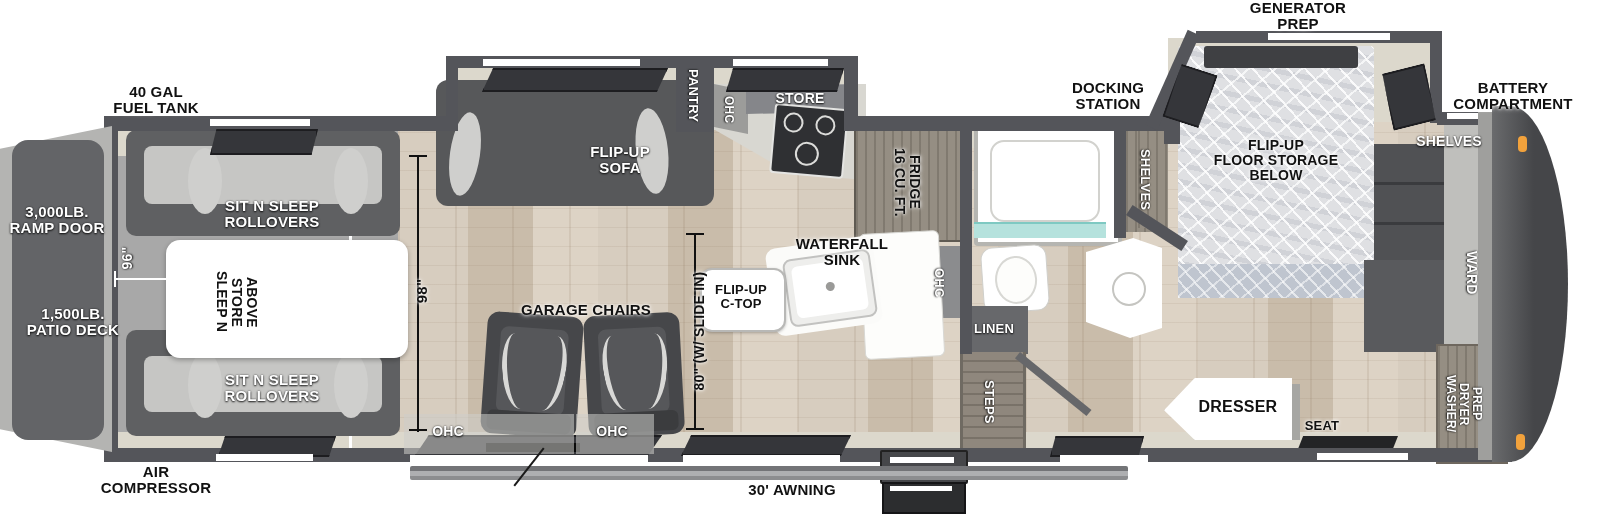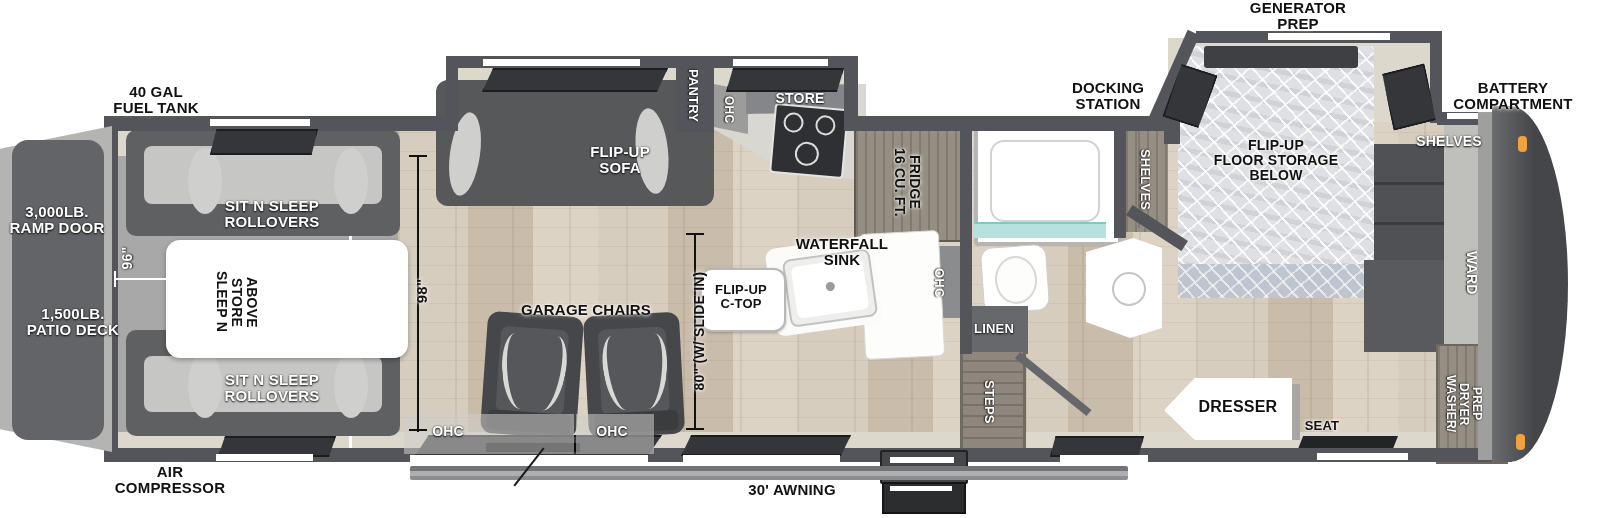--- a/index.html
+++ b/index.html
@@ -189,21 +189,21 @@
   <div class="abs" style="left:409px;top:429px;width:18px;height:2px;background:#111;"></div>
   <div class="lbl lblB dim" style="left:398px;top:282px;width:50px;height:18px;font-size:15px;">98"</div>
 
   <div class="abs" style="left:694px;top:234px;width:2px;height:196px;background:#111;"></div>
   <div class="abs" style="left:686px;top:233px;width:18px;height:2px;background:#111;"></div>
   <div class="abs" style="left:686px;top:428px;width:18px;height:2px;background:#111;"></div>
   <div class="lbl lblB dim" style="left:606px;top:322px;width:190px;height:18px;font-size:14px;">80" (W/ SLIDE IN)</div>
 
   <div class="lbl lblB" style="left:96px;top:84px;width:120px;font-size:15px;">40 GAL
 FUEL TANK</div>
-  <div class="lbl lblB" style="left:110px;top:464px;width:120px;font-size:15px;">AIR
+  <div class="lbl lblB" style="left:96px;top:464px;width:120px;font-size:15px;">AIR
 COMPRESSOR</div>
   <div class="lbl lblW" style="left:6px;top:204px;width:102px;font-size:15px;">3,000LB.
 RAMP DOOR</div>
   <div class="lbl lblW" style="left:6px;top:306px;width:102px;font-size:15px;margin-left:16px;">1,500LB.
 PATIO DECK</div>
   <div class="lbl lblB" style="left:1238px;top:0px;width:120px;font-size:15px;">GENERATOR
 PREP</div>
   <div class="lbl lblB" style="left:1052px;top:80px;width:112px;font-size:15px;">DOCKING
 STATION</div>
   <div class="lbl lblB" style="left:1438px;top:80px;width:150px;font-size:15px;">BATTERY

